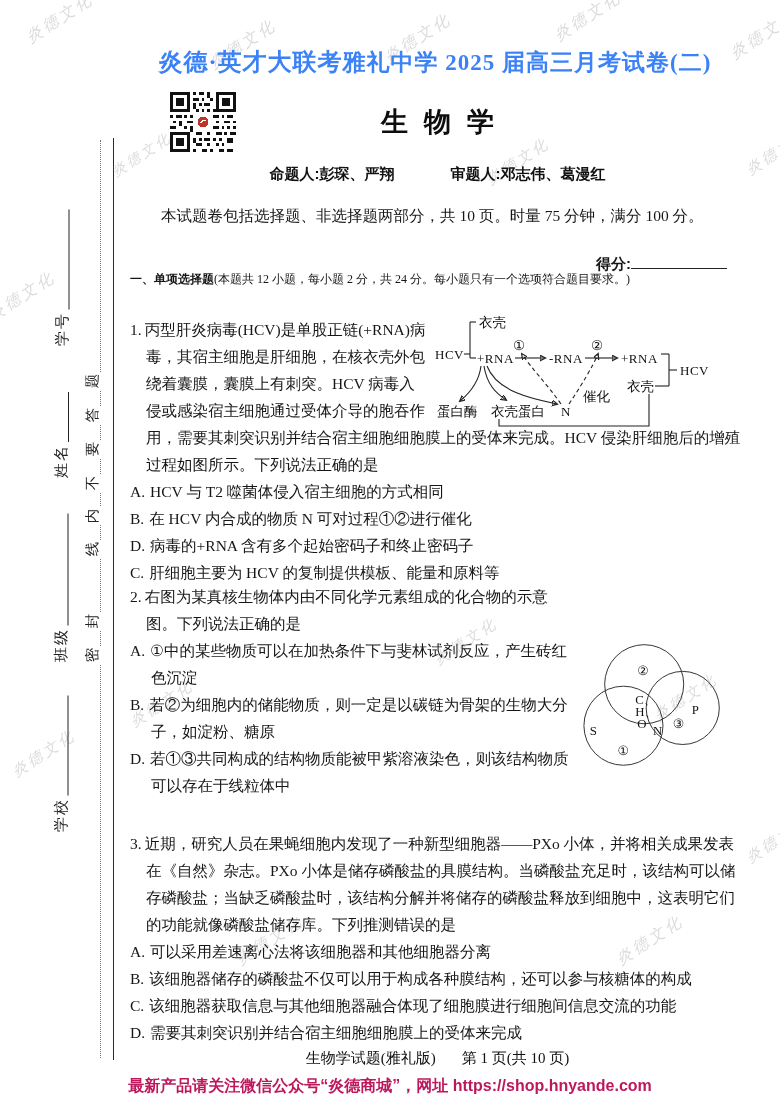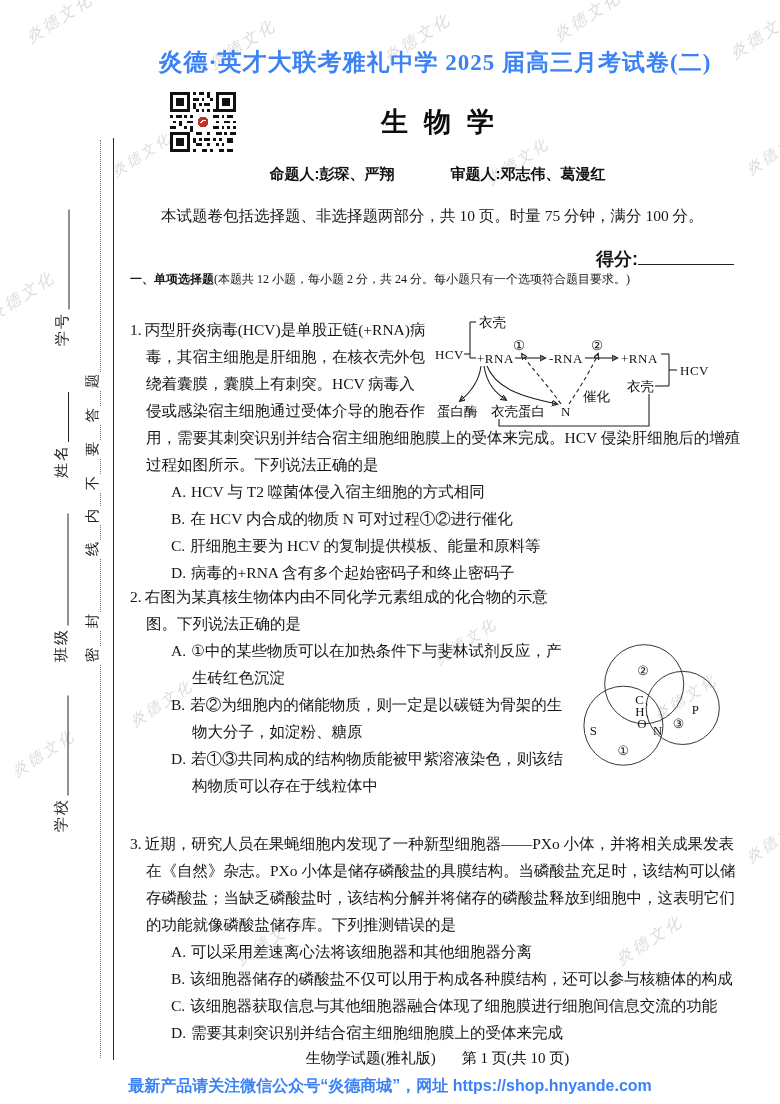--- a/index.html
+++ b/index.html
@@ -20,47 +20,47 @@
   
   .exam-title{position:absolute;left:120px;top:46px;width:630px;text-align:center;
               font-size:23px;font-weight:bold;letter-spacing:1px;color:#3b82f6;}
   .exam-title .brush{font-weight:900;font-size:24px;}
   .subject-title{position:absolute;left:130px;top:104px;width:615px;text-align:center;
                  font-family:"Liberation Sans","DejaVu Sans",sans-serif;font-weight:bold;
                  font-size:27px;letter-spacing:16px;text-indent:16px;color:#0d0d0d;}
   .authors{position:absolute;left:130px;top:165px;width:615px;display:flex;justify-content:center;gap:56px;
            font-family:"Liberation Sans","DejaVu Sans",sans-serif;font-weight:bold;font-size:15px;color:#111;}
   .exam-info{position:absolute;left:130px;top:206px;width:615px;text-indent:2em;font-size:15.5px;}
-  .score-line{position:absolute;left:596px;top:247px;font-family:"Liberation Sans","DejaVu Sans",sans-serif;
-              font-weight:bold;font-size:18px;}
+  .score-line{position:absolute;left:596px;top:253px;font-family:"Liberation Sans","DejaVu Sans",sans-serif;
+              font-weight:bold;font-size:15px;}
   .score-line .fill-line{display:inline-block;width:96px;height:15px;border-bottom:1.3px solid #222;}
   
   .section-heading{position:absolute;left:130px;top:266px;width:617px;line-height:27px;font-size:12px;}
   .section-heading .hd-bold{font-family:"Liberation Sans","DejaVu Sans",sans-serif;font-weight:bold;}
   .q{position:absolute;left:130px;width:615px;line-height:27px;font-size:15.5px;}
   #q1{top:316px;} #q2{top:583px;} #q3{top:830px;}
   .stem{padding-left:16px;text-indent:-16px;}
   .q-num{margin-right:3px;}
-  .opt{padding-left:21px;text-indent:-21px;margin-left:41px;}
+  .opt{padding-left:21px;text-indent:-21px;}
   .opt-label{margin-right:5px;}
   .fig1{float:right;width:312px;height:106px;margin:-8px 0 0 6px;}
   .fig1 svg{width:312px;height:122px;display:block;overflow:visible;}
   .fig2{float:right;width:168px;height:140px;margin:45px 0 0 8px;}
   .fig2 svg{width:168px;height:148px;display:block;overflow:visible;}
   .diagram text{font-size:13.5px;fill:#111;font-family:"Liberation Serif","DejaVu Serif",serif;}
   .diagram .latin{font-size:13px;letter-spacing:.5px;}
   .diagram path,.diagram line,.diagram polyline{stroke:#222;fill:none;stroke-width:1.1;}
   .diagram .dash{stroke-dasharray:4 3;}
   .venn circle{fill:none;stroke:#333;stroke-width:1;}
   .venn text{font-size:13px;fill:#111;}
   
   .page-footer{position:absolute;left:130px;top:1049px;width:615px;display:flex;justify-content:center;gap:26px;
                font-size:15px;color:#111;}
   .banner{position:absolute;left:0;top:1076px;width:780px;text-align:center;
-          font-family:"Liberation Sans","DejaVu Sans",sans-serif;font-weight:bold;font-size:16px;color:#3b82f6;}
+          font-family:"Liberation Sans","DejaVu Sans",sans-serif;font-weight:bold;font-size:16px;color:#be185d;}
   .qr{position:absolute;left:170px;top:92px;}
 </style>
 </head>
 <body>
 
 <div class="page">
 
   <span class="wm" style="left:22px;top:8px;">炎德文化</span>
   <span class="wm" style="left:205px;top:34px;">炎德文化</span>
   <span class="wm" style="left:380px;top:28px;">炎德文化</span>
@@ -191,22 +191,22 @@
         <text x="150" y="93">催化</text>
 
         <polyline points="66,111 66,118 216,118 216,86"></polyline>
       </svg>
     </div>
     <div class="stem">
       <span class="q-num">1.</span><span>丙型肝炎病毒(HCV)是单股正链(+RNA)病毒，其宿主细胞是肝细胞，在核衣壳外包绕着囊膜，囊膜上有刺突。HCV 病毒入侵或感染宿主细胞通过受体介导的胞吞作用，需要其刺突识别并结合宿主细胞细胞膜上的受体来完成。HCV 侵染肝细胞后的增殖过程如图所示。下列说法正确的是</span>
     </div>
     <div class="opt"><span class="opt-label">A.</span><span>HCV 与 T2 噬菌体侵入宿主细胞的方式相同</span></div>
     <div class="opt"><span class="opt-label">B.</span><span>在 HCV 内合成的物质 N 可对过程①②进行催化</span></div>
+    <div class="opt"><span class="opt-label">D.</span><span>病毒的+RNA 含有多个起始密码子和终止密码子</span></div>
     <div class="opt"><span class="opt-label">C.</span><span>肝细胞主要为 HCV 的复制提供模板、能量和原料等</span></div>
-    <div class="opt"><span class="opt-label">D.</span><span>病毒的+RNA 含有多个起始密码子和终止密码子</span></div>
   </div>
 
   <div class="q" id="q2">
     <div class="fig2">
       <svg class="diagram venn" viewBox="0 0 170 148">
         <circle cx="68" cy="56" r="40"></circle>
         <circle cx="47" cy="98" r="40"></circle>
         <circle cx="107" cy="80" r="37"></circle>
         <text x="61" y="47">②</text>
         <text x="59" y="76">C、</text>

